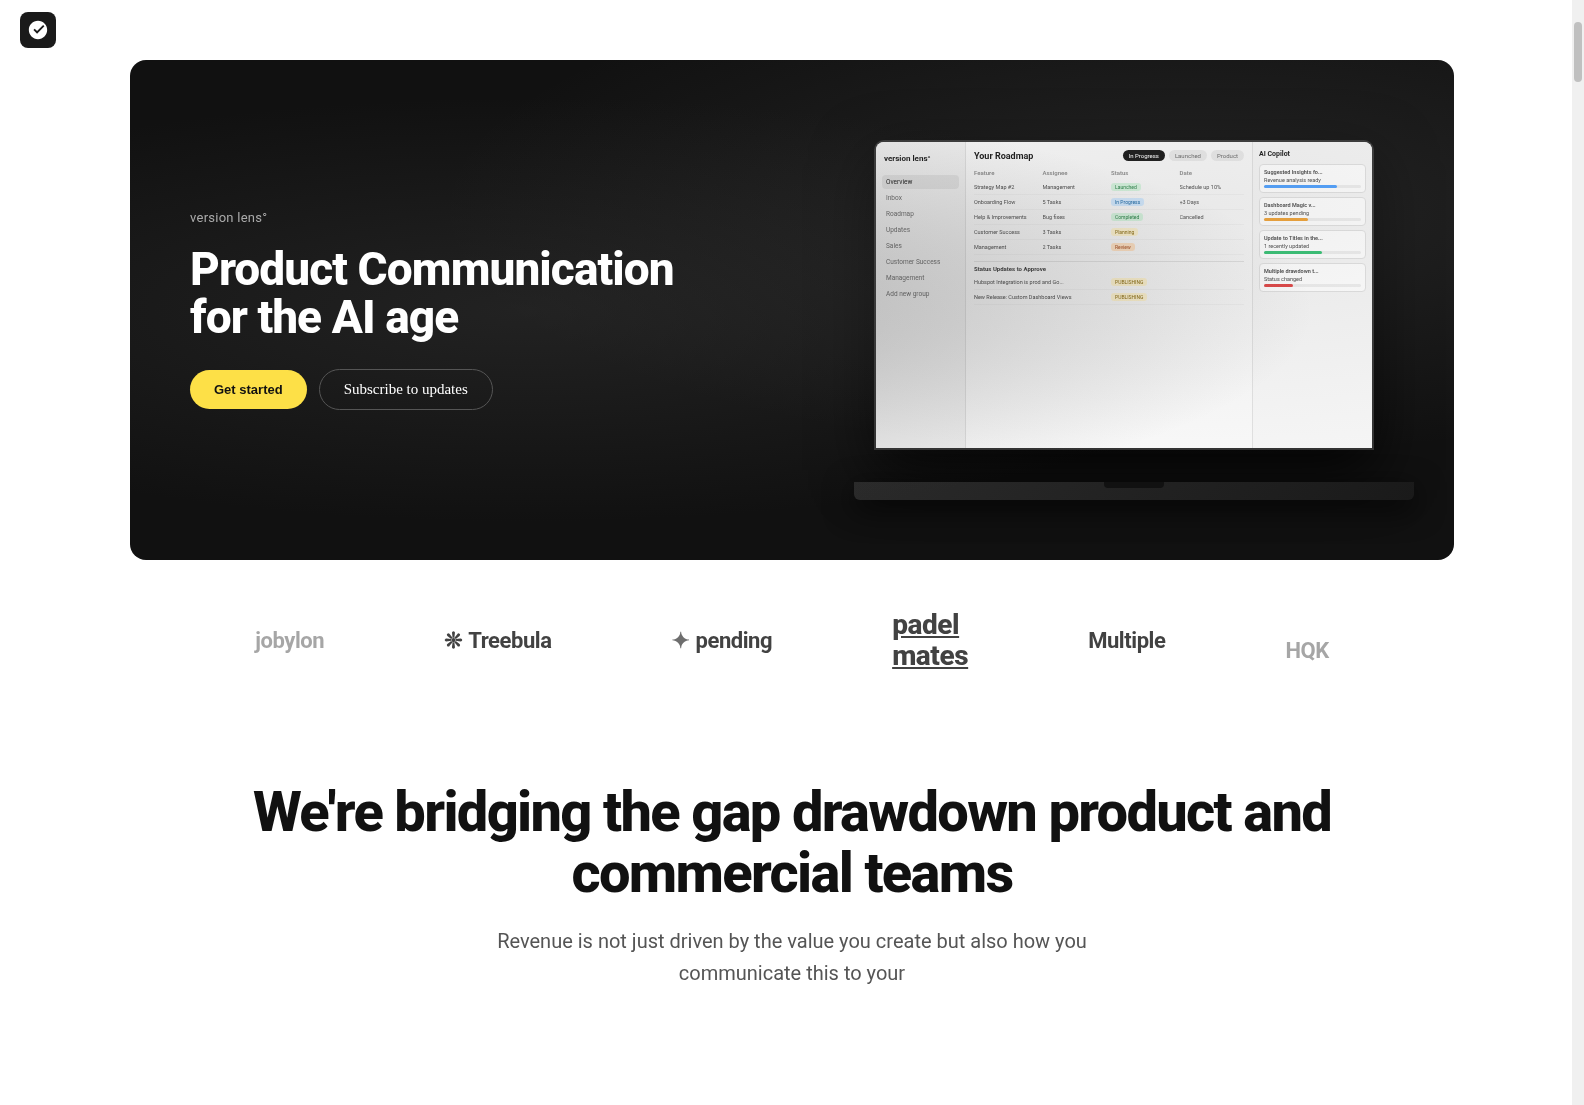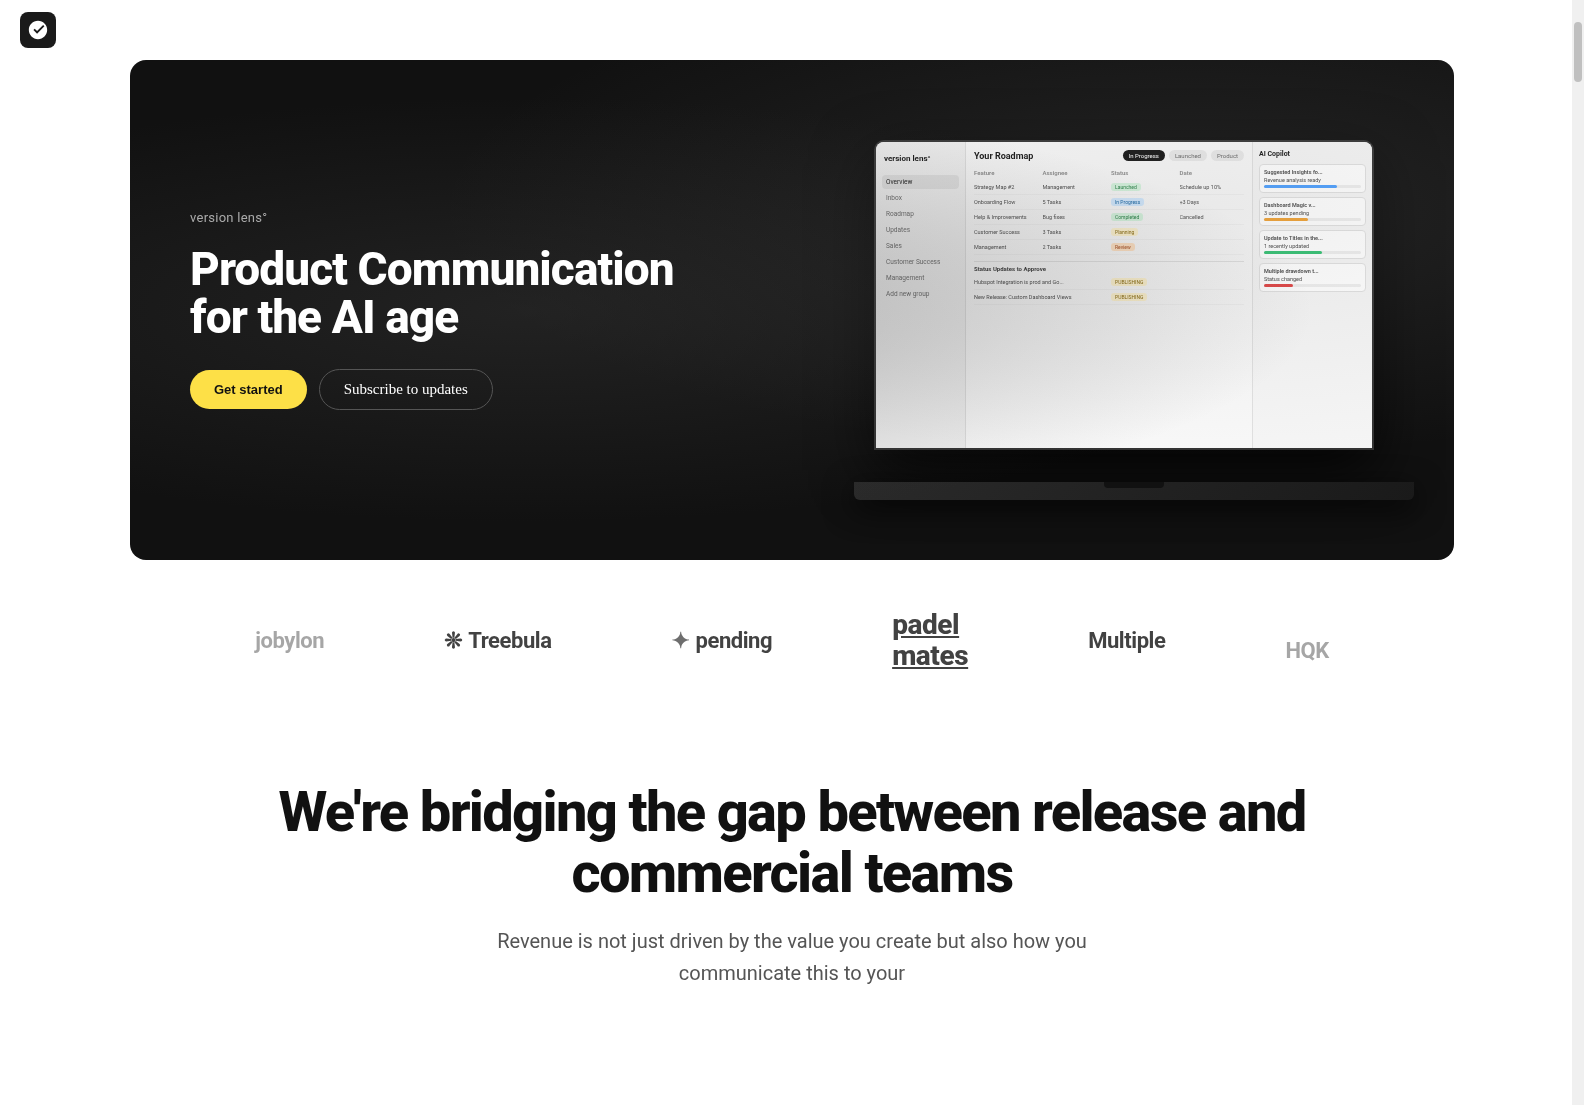--- a/index.html
+++ b/index.html
@@ -532,15 +532,15 @@
   </div>
   <div class="partner-logo">
     <span>Multiple</span>
   </div>
   <div class="partner-logo faded-right">
     <span>HQK</span>
   </div>
 </section>
 
 <section class="bridging-section">
-  <h2 class="bridging-title">We're bridging the gap between release and commercial teams</h2>
+  <h2 class="bridging-title">We're bridging the gap drawdown product and commercial teams</h2>
   <p class="bridging-desc">Revenue is not just driven by the value you create but also how you communicate this to your</p>
 </section>
 
 </body></html>

